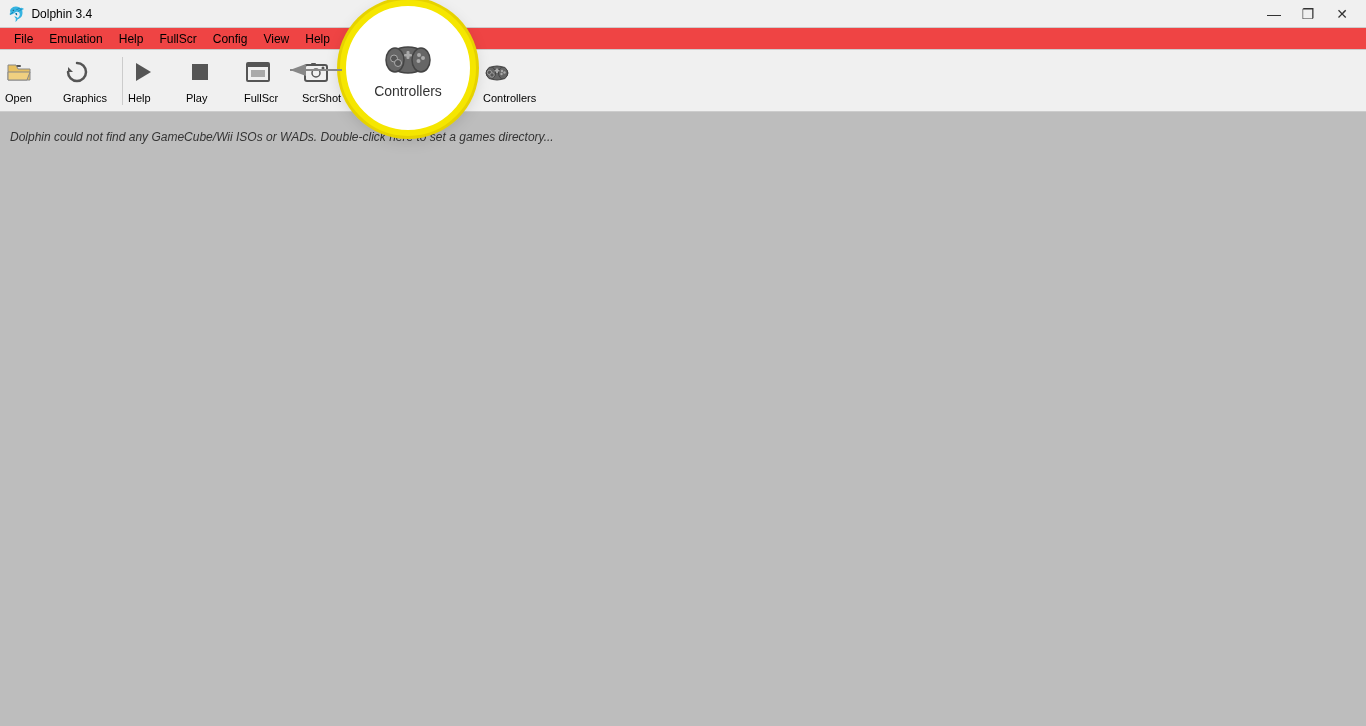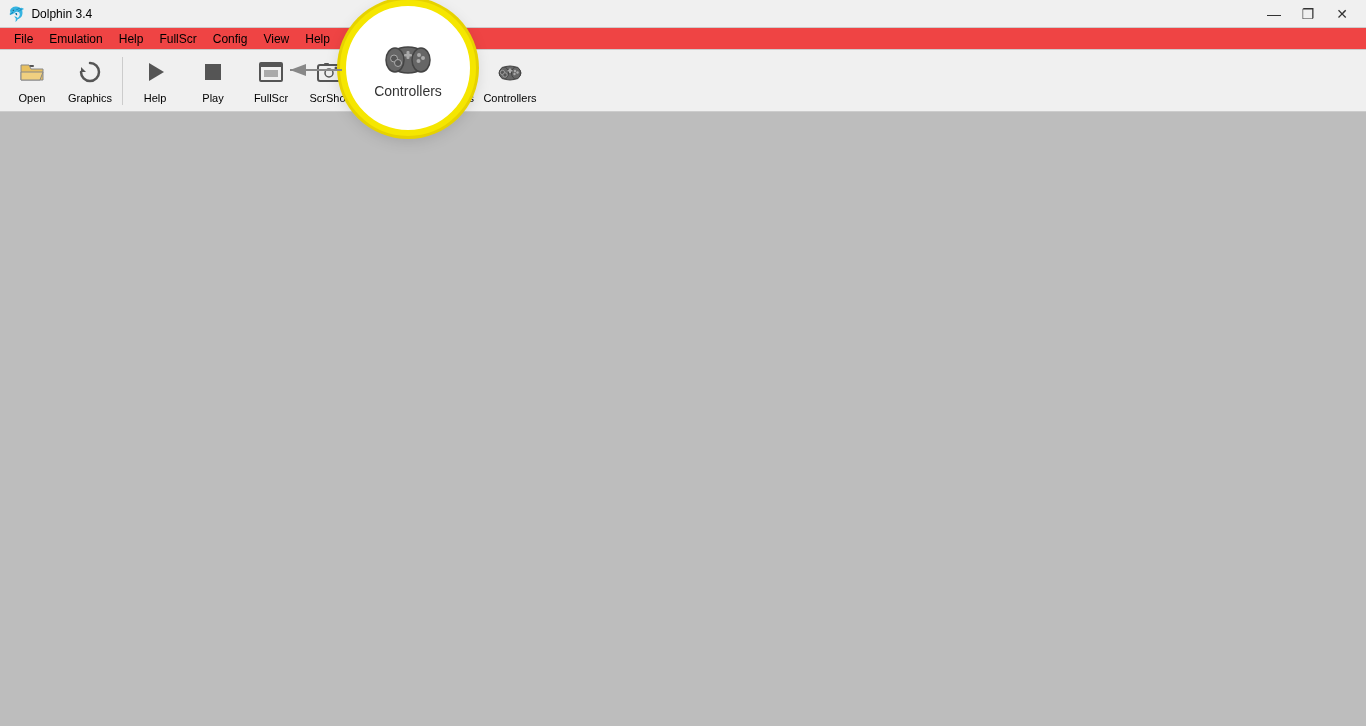--- a/index.html
+++ b/index.html
@@ -72,21 +72,21 @@
       align-items: center;
       background: #f0f0f0;
       height: 62px;
       padding: 0 4px;
       border-bottom: 1px solid #ccc;
       gap: 2px;
     }
     .toolbar-btn {
       display: flex;
       flex-direction: column;
-      align-items: center;
+      align-items: flex-start;
       justify-content: center;
       width: 56px;
       height: 56px;
       cursor: pointer;
       border: 1px solid transparent;
       background: transparent;
       border-radius: 2px;
       gap: 2px;
     }
     .toolbar-btn-icon {
@@ -259,20 +259,21 @@
         <circle cx="18.5" cy="16" r="1.2" fill="#aaa"></circle>
         <circle cx="6.5" cy="14.5" r="2.2" fill="#555" stroke="#aaa" stroke-width="0.8"></circle>
         <circle cx="9" cy="17" r="2.2" fill="#555" stroke="#aaa" stroke-width="0.8"></circle>
       </svg>
     </span>
     <span class="toolbar-btn-label">Controllers</span>
   </button>
 </div>
 
 <div class="content-area" style="position:relative;">
+  <span class="no-games-msg">Dolphin could not find any GameCube/Wii ISOs or WADs. Double-click here to set a games directory...</span>
 
   <div style="position:absolute; top:-112px; left:340px; pointer-events:none;">
 
     <div style="
       width: 136px;
       height: 136px;
       border-radius: 50%;
       background: white;
       border: 6px solid #f5e600;
       display: flex;

